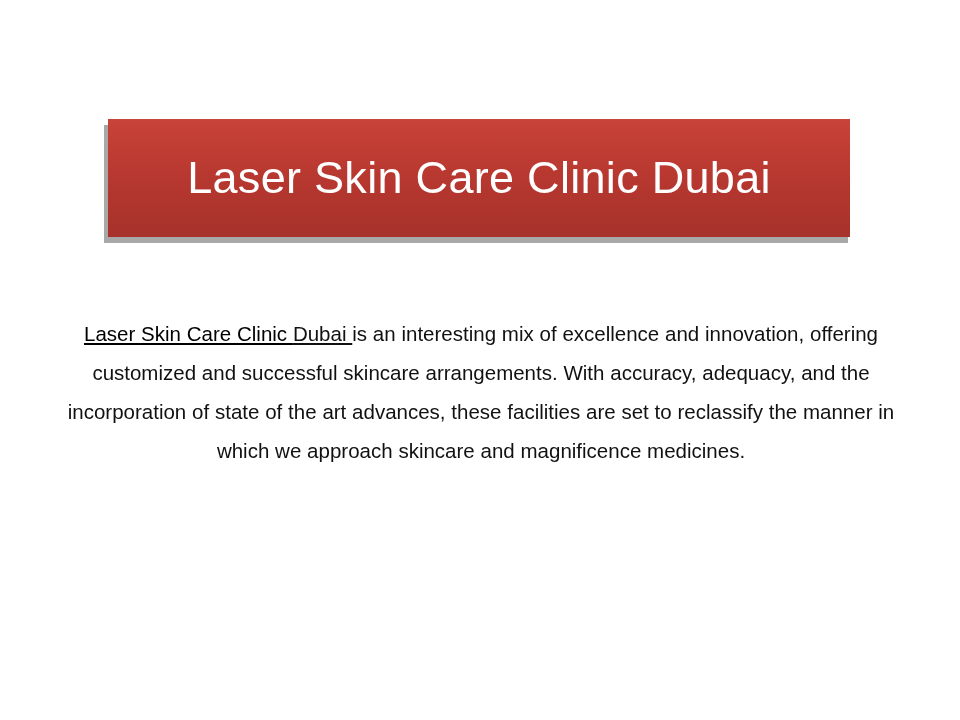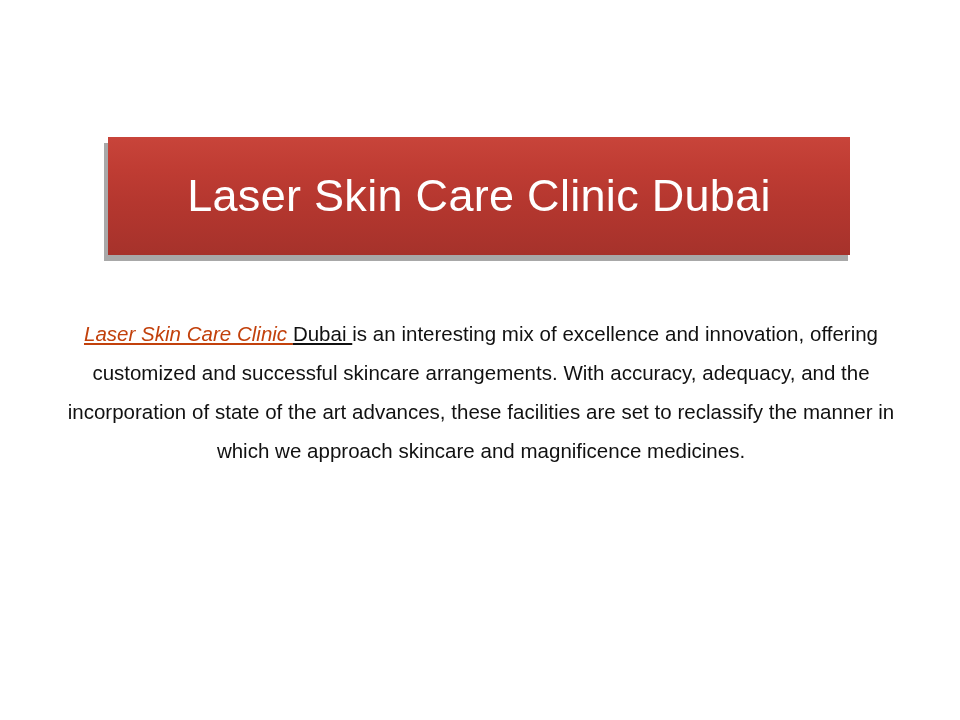--- a/index.html
+++ b/index.html
@@ -18,21 +18,21 @@
     position: relative;
     width: 960px;
     height: 720px;
     background: #ffffff;
   }
 
   
   .title-banner-wrap {
     position: absolute;
     left: 108px;
-    top: 137px;
+    top: 119px;
     width: 742px;
     height: 118px;
   }
 
   .title-banner-shadow {
     position: absolute;
     left: -4px;
     top: 6px;
     width: 744px;
     height: 118px;
@@ -80,24 +80,23 @@
     margin: 0;
     font-family: "Liberation Sans", sans-serif;
     font-size: 20.5px;
     line-height: 39px;
     color: #111111;
     text-align: center;
     word-spacing: 0.1px;
   }
 
   .link-primary {
-    color: #c2410c;
+    color: #000000;
     text-decoration: underline;
     text-underline-offset: 2px;
-    font-style: italic;
   }
 
   .link-secondary {
     color: #111111;
     text-decoration: underline;
     text-underline-offset: 2px;
     margin-top: 32px;
   }
 </style>
 </head>

